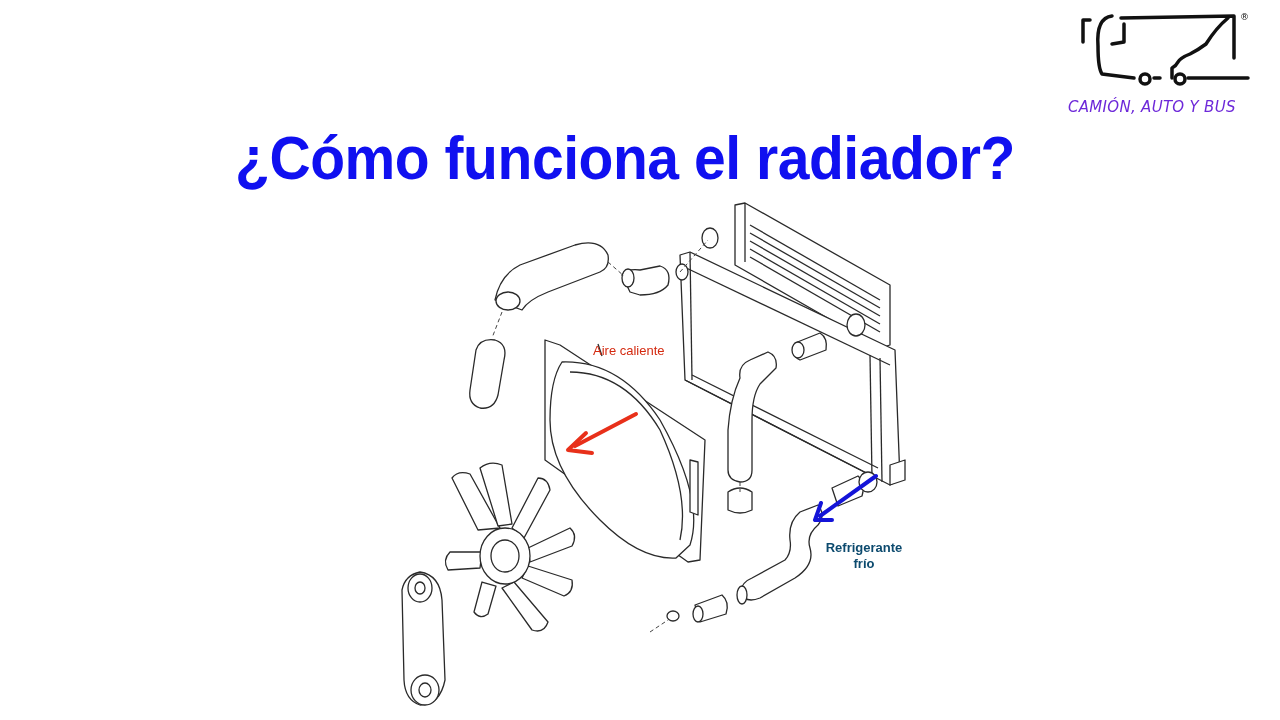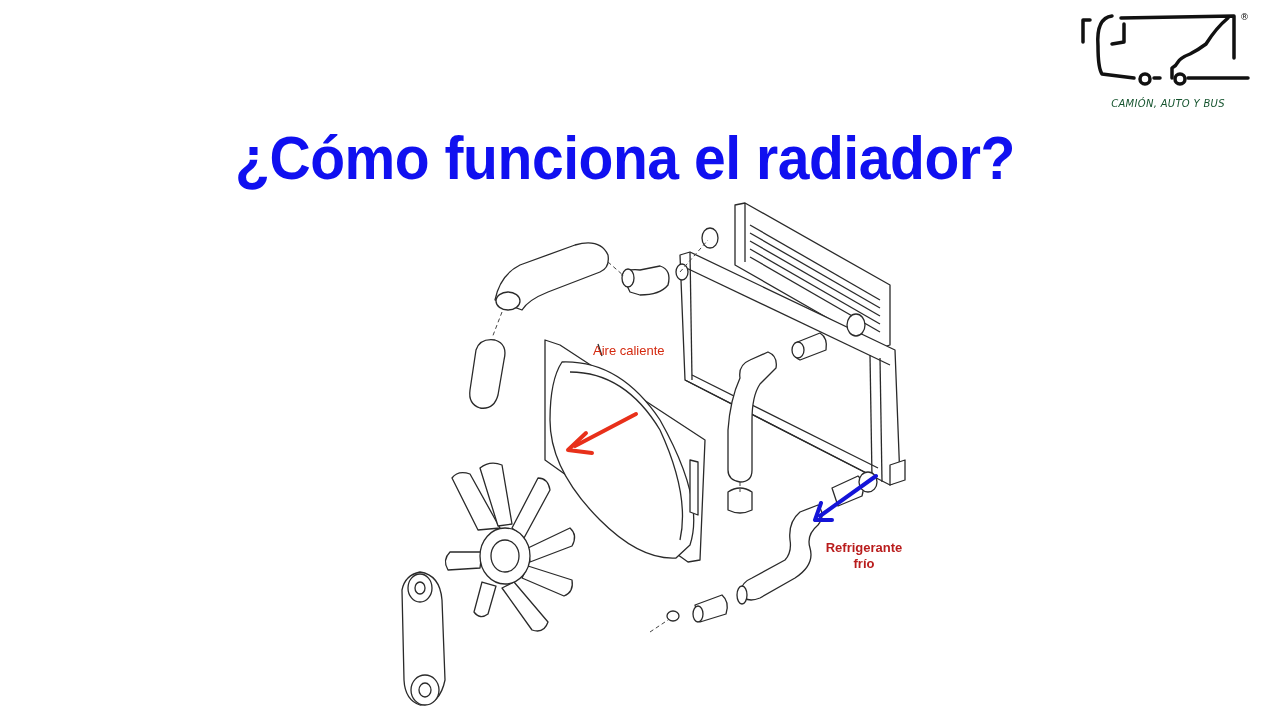--- a/index.html
+++ b/index.html
@@ -3,35 +3,35 @@
 <meta charset="utf-8">
 <style>
   html, body { margin: 0; padding: 0; }
   body {
     width: 1280px; height: 720px; background: #ffffff; position: relative; overflow: hidden;
     font-family: "Liberation Sans", sans-serif;
   }
   .logo { position: absolute; left: 1068px; top: 6px; width: 200px; height: 110px; }
   .logo svg { position: absolute; left: 8px; top: 0; }
   .logo-caption {
-    position: absolute; left: 0; top: 92px; width: 200px; text-align: center;
-    font-family: "DejaVu Sans", sans-serif; font-style: italic; font-size: 10px; color: #14532d; letter-spacing: 0.3px;
+    position: absolute; left: 0; top: 92px; width: 200px; 
+    font-family: "DejaVu Sans", sans-serif; font-style: italic; font-size: 15px; color: #6d28d9; letter-spacing: 0.3px;
   }
   .title {
     position: absolute; left: 0; top: 122px; width: 1250px; text-align: center;
     font-family: "Liberation Sans", sans-serif; font-weight: bold; font-size: 62px; color: #1010f0;
     letter-spacing: -0.5px; transform: scaleX(0.92); transform-origin: 50% 0;
   }
   .diagram { position: absolute; left: 0; top: 0; width: 1280px; height: 720px; }
   .label-hot {
     position: absolute; left: 593px; top: 343px; font-weight: normal; font-size: 13px; color: #d42a10;
   }
   .label-cold {
     position: absolute; left: 814px; top: 540px; width: 100px; text-align: center;
-    font-weight: bold; font-size: 13px; color: #b91c1c; line-height: 16px;
+    font-weight: bold; font-size: 13px; color: #0c4a6e; line-height: 16px;
   }
 </style>
 </head>
 <body>
 
 <div class="logo">
   <svg width="180" height="90" viewBox="0 0 180 90">
     <g fill="none" stroke="#111" stroke-width="3.5" stroke-linecap="round" stroke-linejoin="round">
       <path d="M14 14 L7 14 L7 36"></path>
       <path d="M36 10 Q20 12 22 40 Q22 62 26 68 L58 72"></path>

